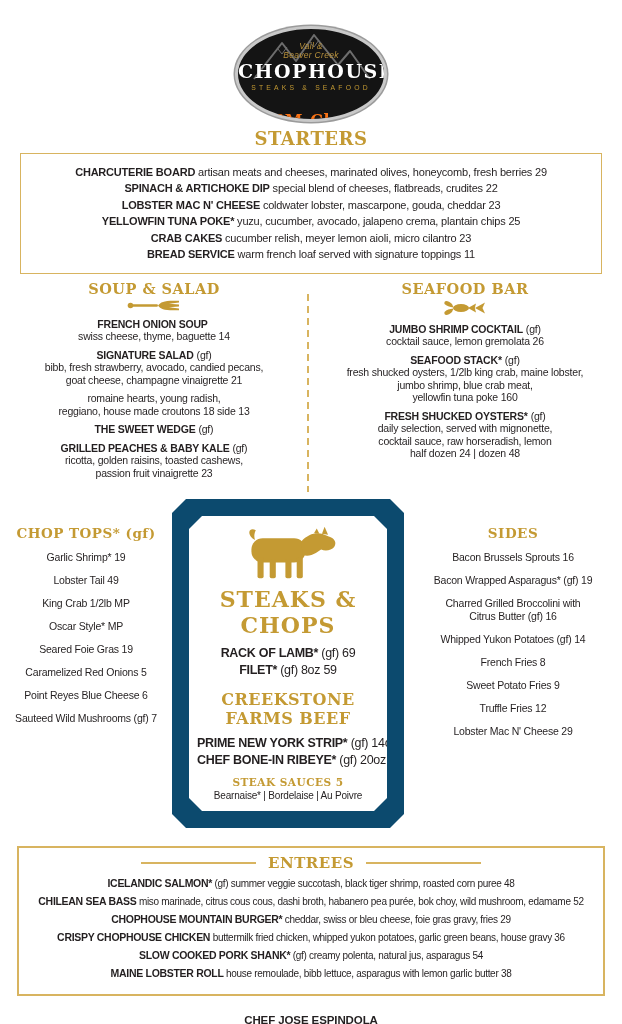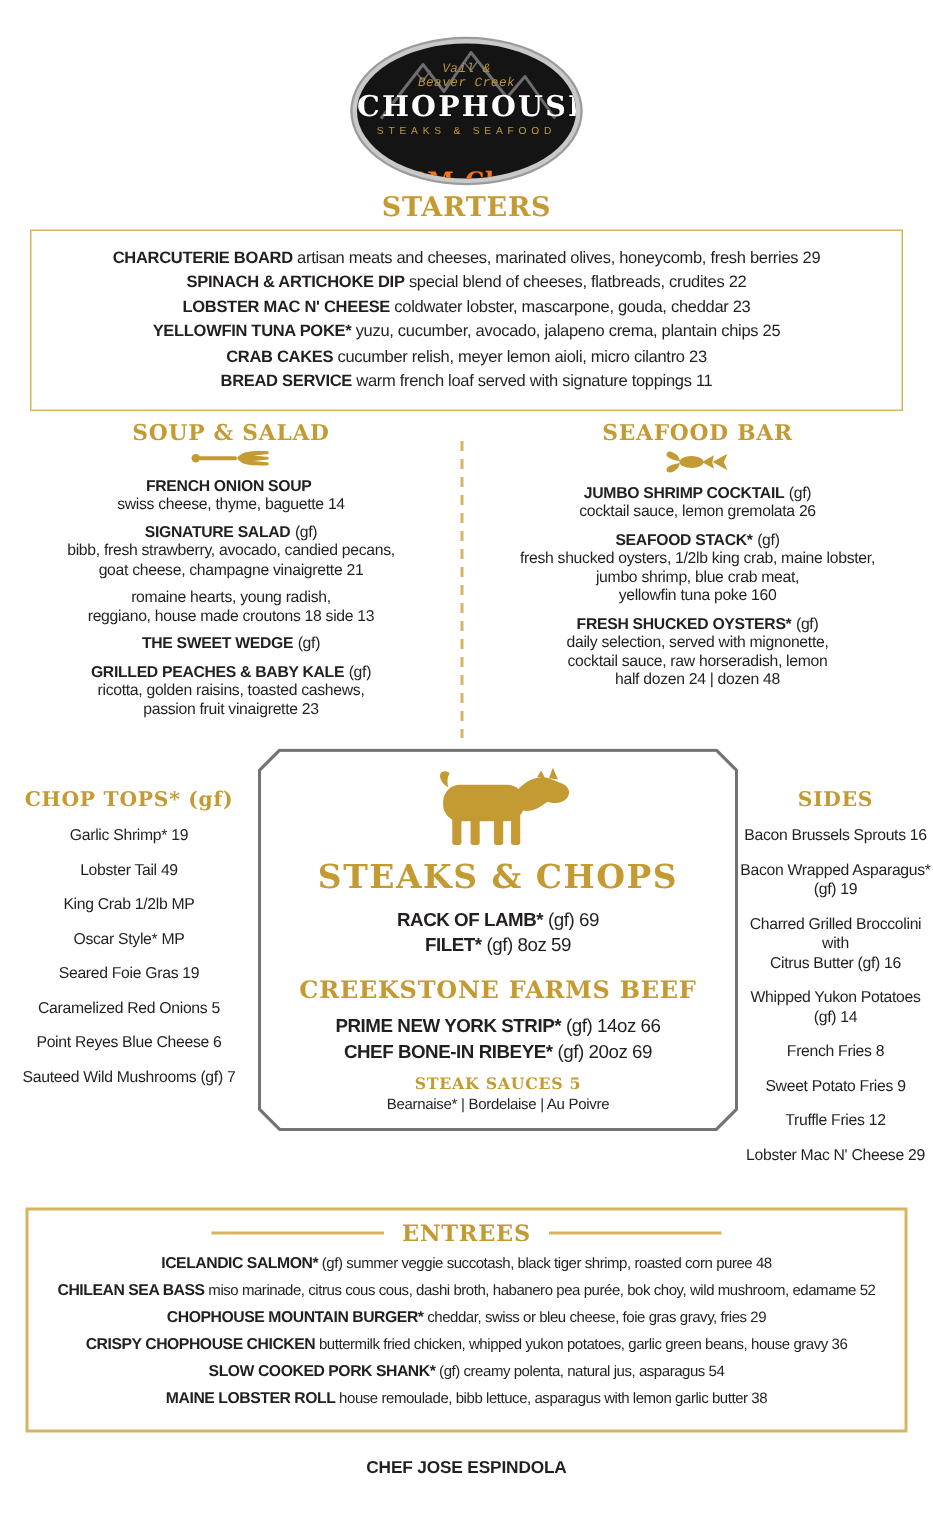--- a/index.html
+++ b/index.html
@@ -15,21 +15,21 @@
   }
   
   .logo {
     width:152px; height:96px; margin:26px auto 6px; background:#141414;
     border-radius:50%; border:3px solid #c9c9c9; box-shadow:0 0 0 1.5px #9b9b9b;
     position:relative; text-align:center; overflow:hidden;
   }
   .logo svg.mtn { position:absolute; top:2px; left:50%; transform:translateX(-50%); opacity:.85; }
   .logo-inner { position:relative; z-index:1; padding-top:13px; }
   .logo-script {
-    font-family:Liberation Mono, monospace; font-style:italic; color:#b8913c;
+    font-family:Liberation Sans, sans-serif; font-style:italic; color:#b8913c;
     font-size:8.5px; line-height:1.1; letter-spacing:0.3px;
   }
   .logo-name {
     font-family:"DejaVu Serif", serif; font-weight:bold; color:#ffffff;
     font-size:19px; letter-spacing:1.5px; line-height:1.05; margin-top:1px;
     text-shadow:0 0 1px #000;
   }
   .logo-sub { color:#C49A33; font-size:6.8px; letter-spacing:3.2px; margin-top:2px; }
   .logo-hours {
     font-family:"DejaVu Serif", serif; font-weight:bold; color:#f97316;
@@ -56,23 +56,23 @@
   .mi-h { font-size:10.5px; line-height:12.5px; }
   .tag { font-weight:normal; margin-left:3px; }
   .ds { font-size:10.5px; line-height:12.5px; white-space:pre-line; }
   
   .three-col { display:flex; margin-top:14px; align-items:flex-start; }
   .chop-col { width:172px; text-align:center; padding-top:26px; }
   .sides-col { flex:1; text-align:center; padding-top:26px; }
   .h-small { font-size:13.5px; margin-bottom:6px; }
   .plain-line { font-size:10.5px; line-height:13px; margin:10px 0; white-space:pre-line; }
   .steak-outer {
-    width:320px; background:#737373; flex:0 0 auto;
+    width:232px; background:#0c4a6e; flex:0 0 auto;
     clip-path:polygon(14px 0,calc(100% - 14px) 0,100% 14px,100% calc(100% - 14px),calc(100% - 14px) 100%,14px 100%,0 calc(100% - 14px),0 14px);
-    padding:2px;
+    padding:17px;
   }
   .steak-inner {
     background:#fff; text-align:center; padding:10px 8px 10px;
     clip-path:polygon(13px 0,calc(100% - 13px) 0,100% 13px,100% calc(100% - 13px),calc(100% - 13px) 100%,13px 100%,0 calc(100% - 13px),0 13px);
   }
   .h-steaks { font-size:22px; letter-spacing:1px; margin-top:2px; }
   .sk { font-size:12.5px; line-height:17px; letter-spacing:-0.3px; white-space:nowrap; }
   .sk-group { margin-top:7px; }
   .h-beef { font-size:16px; margin:11px 0 7px; }
   .h-sauces { font-size:10.5px; margin-top:7px; }

